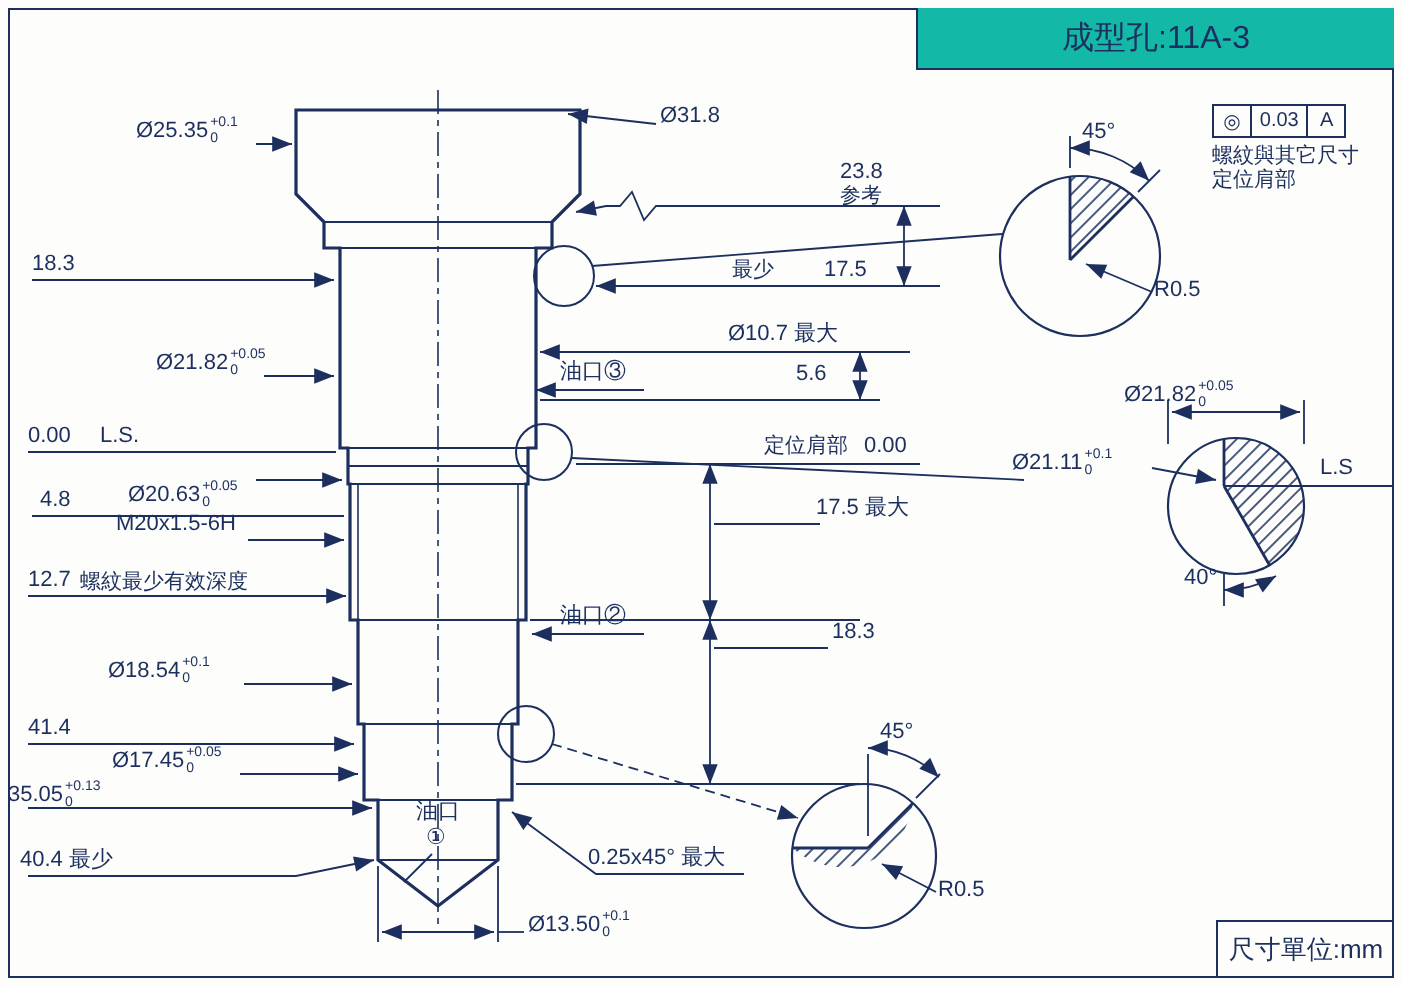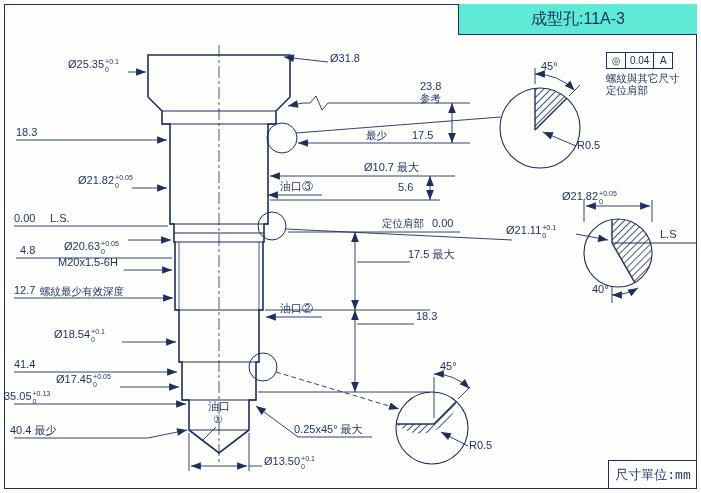--- a/index.html
+++ b/index.html
@@ -22,27 +22,27 @@
   .cjk { font-size:10.5px; }
   .dim .tol {
     display:inline-flex; flex-direction:column;
     font-size:7px; line-height:7.5px; margin-left:1px;
     vertical-align:middle;
   }
   .title-box {
     position:absolute; left:458px; top:4px; width:239px; height:31px;
     border-left:1.6px solid #1c2f5e; border-bottom:1.6px solid #1c2f5e;
     display:flex; align-items:center; justify-content:center;
-    font-size:16px; z-index:3; background:#5eead4;
+    font-size:16px; z-index:3; background:#14b8a6;
   }
   .unit-box {
     position:absolute; left:608px; top:460px; width:89px; height:29px;
     border-left:1.6px solid #1c2f5e; border-top:1.6px solid #1c2f5e;
     display:flex; align-items:center; justify-content:center;
-    font-size:13px; z-index:3;font-family:Liberation Mono, monospace;
+    font-size:13px; z-index:3;
   }
   .fcf { position:absolute; left:606px; top:52px; display:flex; z-index:3; }
   .fcf .cell {
     border:1.1px solid #1c2f5e; height:17px; min-width:20px;
     display:flex; align-items:center; justify-content:center;
     font-size:10px; padding:0 4px; background:#fdfdfb;
   }
   .fcf .cell + .cell { margin-left:-1.1px; }
   .note { position:absolute; font-size:10.5px; line-height:12px; white-space:nowrap; z-index:3;text-align:right; }
 </style>
@@ -184,21 +184,21 @@
       </g>
     </g>
   </svg>
 
   <div class="title-box">
     <span>成型孔:11A-3</span>
   </div>
 
   <div class="fcf">
     <div class="cell">◎</div>
-    <div class="cell">0.04</div>
+    <div class="cell">0.03</div>
     <div class="cell">A</div>
   </div>
   <div class="note" style="left:606px;top:72px">螺紋與其它尺寸</div>
   <div class="note" style="left:606px;top:84px">定位肩部</div>
 
   <div class="unit-box">
     <span>尺寸單位:mm</span>
   </div>
 
   <div class="lbl dim" style="left:68px;top:58px"><span>Ø25.35</span><span class="tol">

